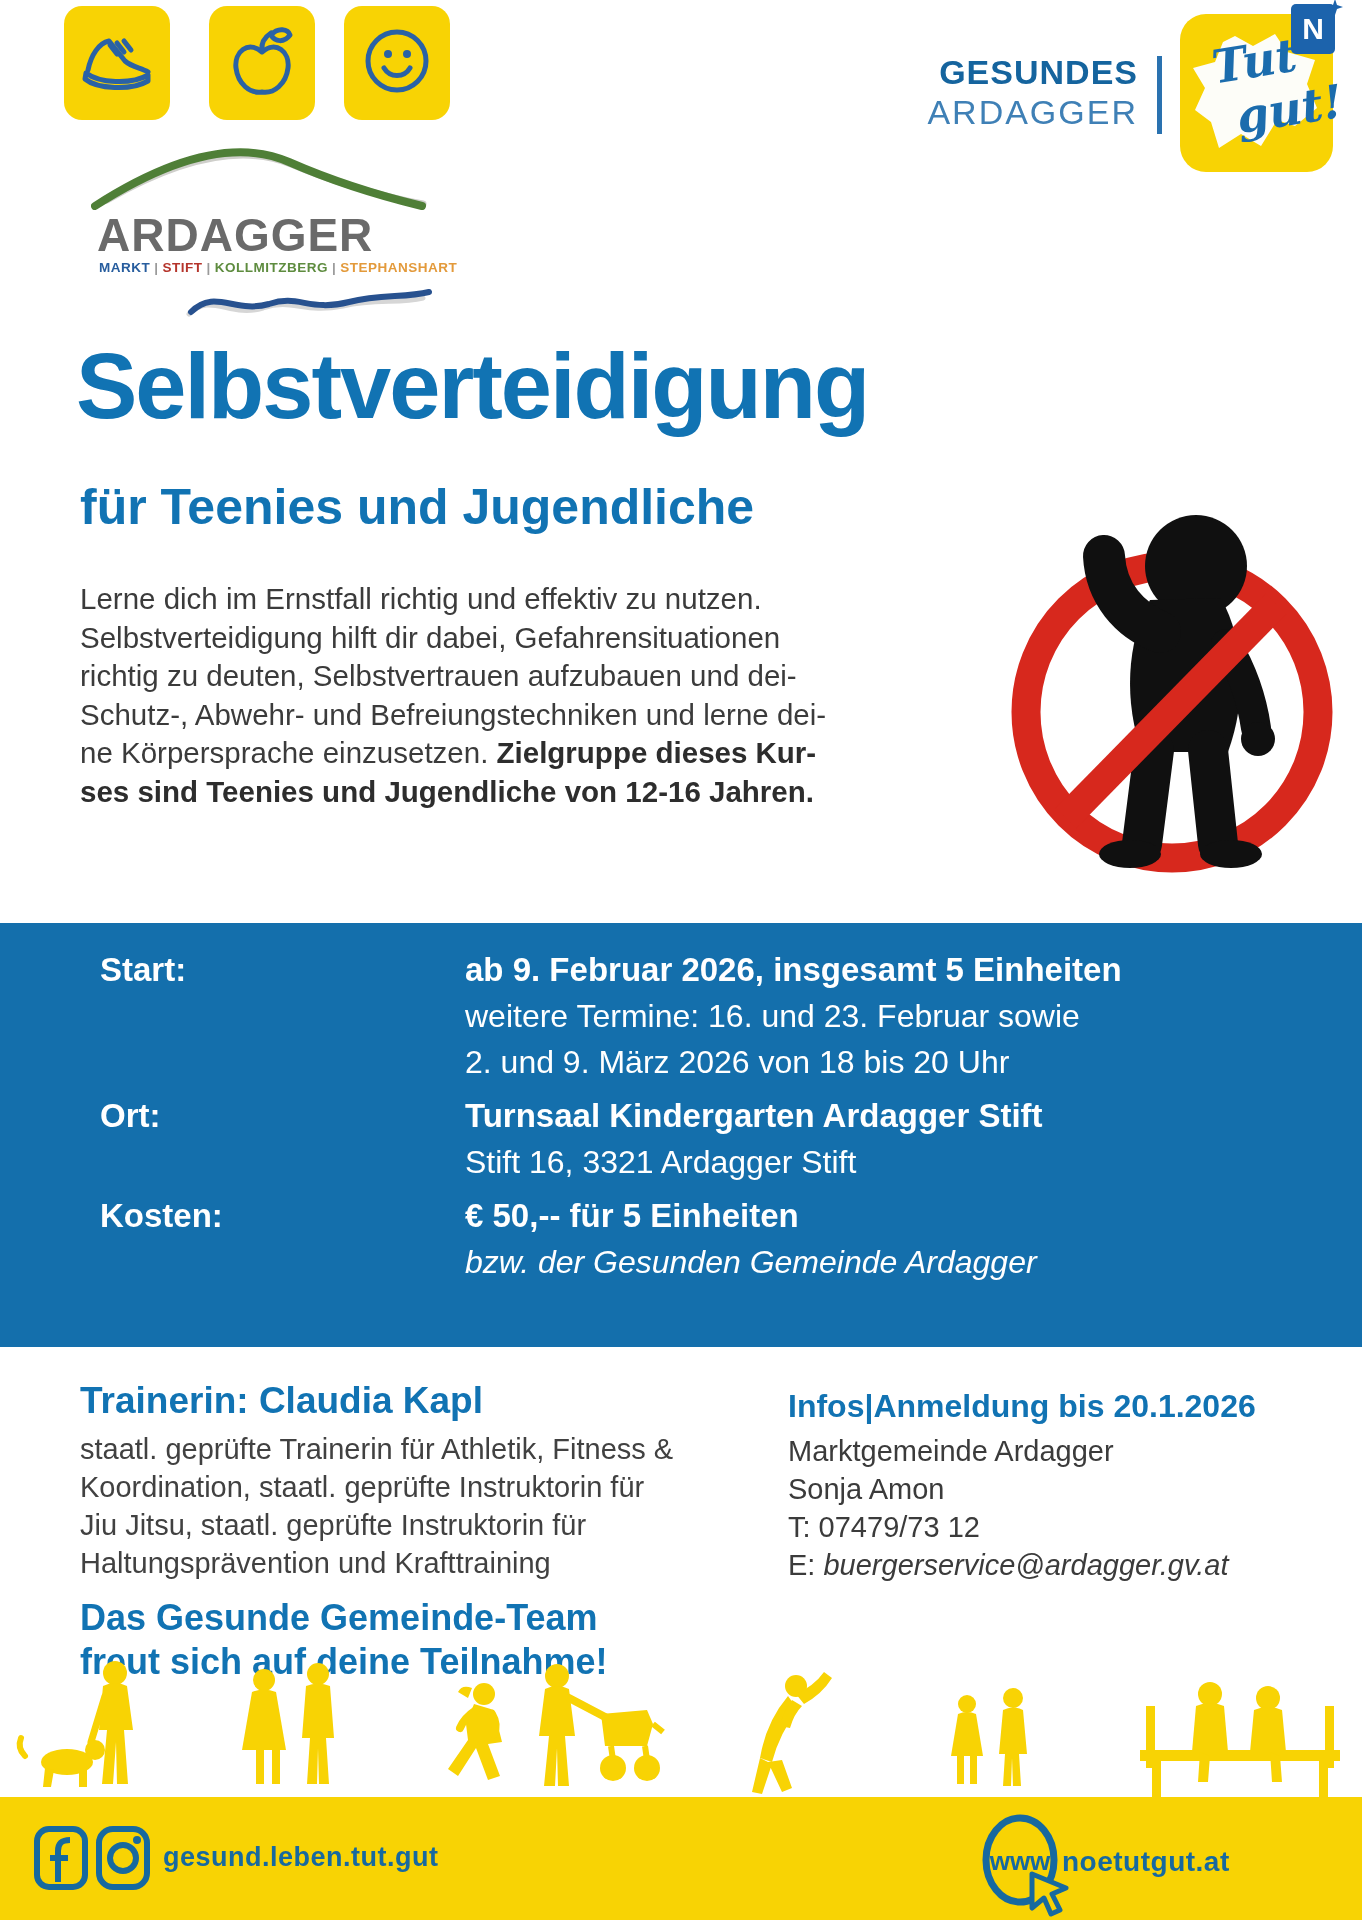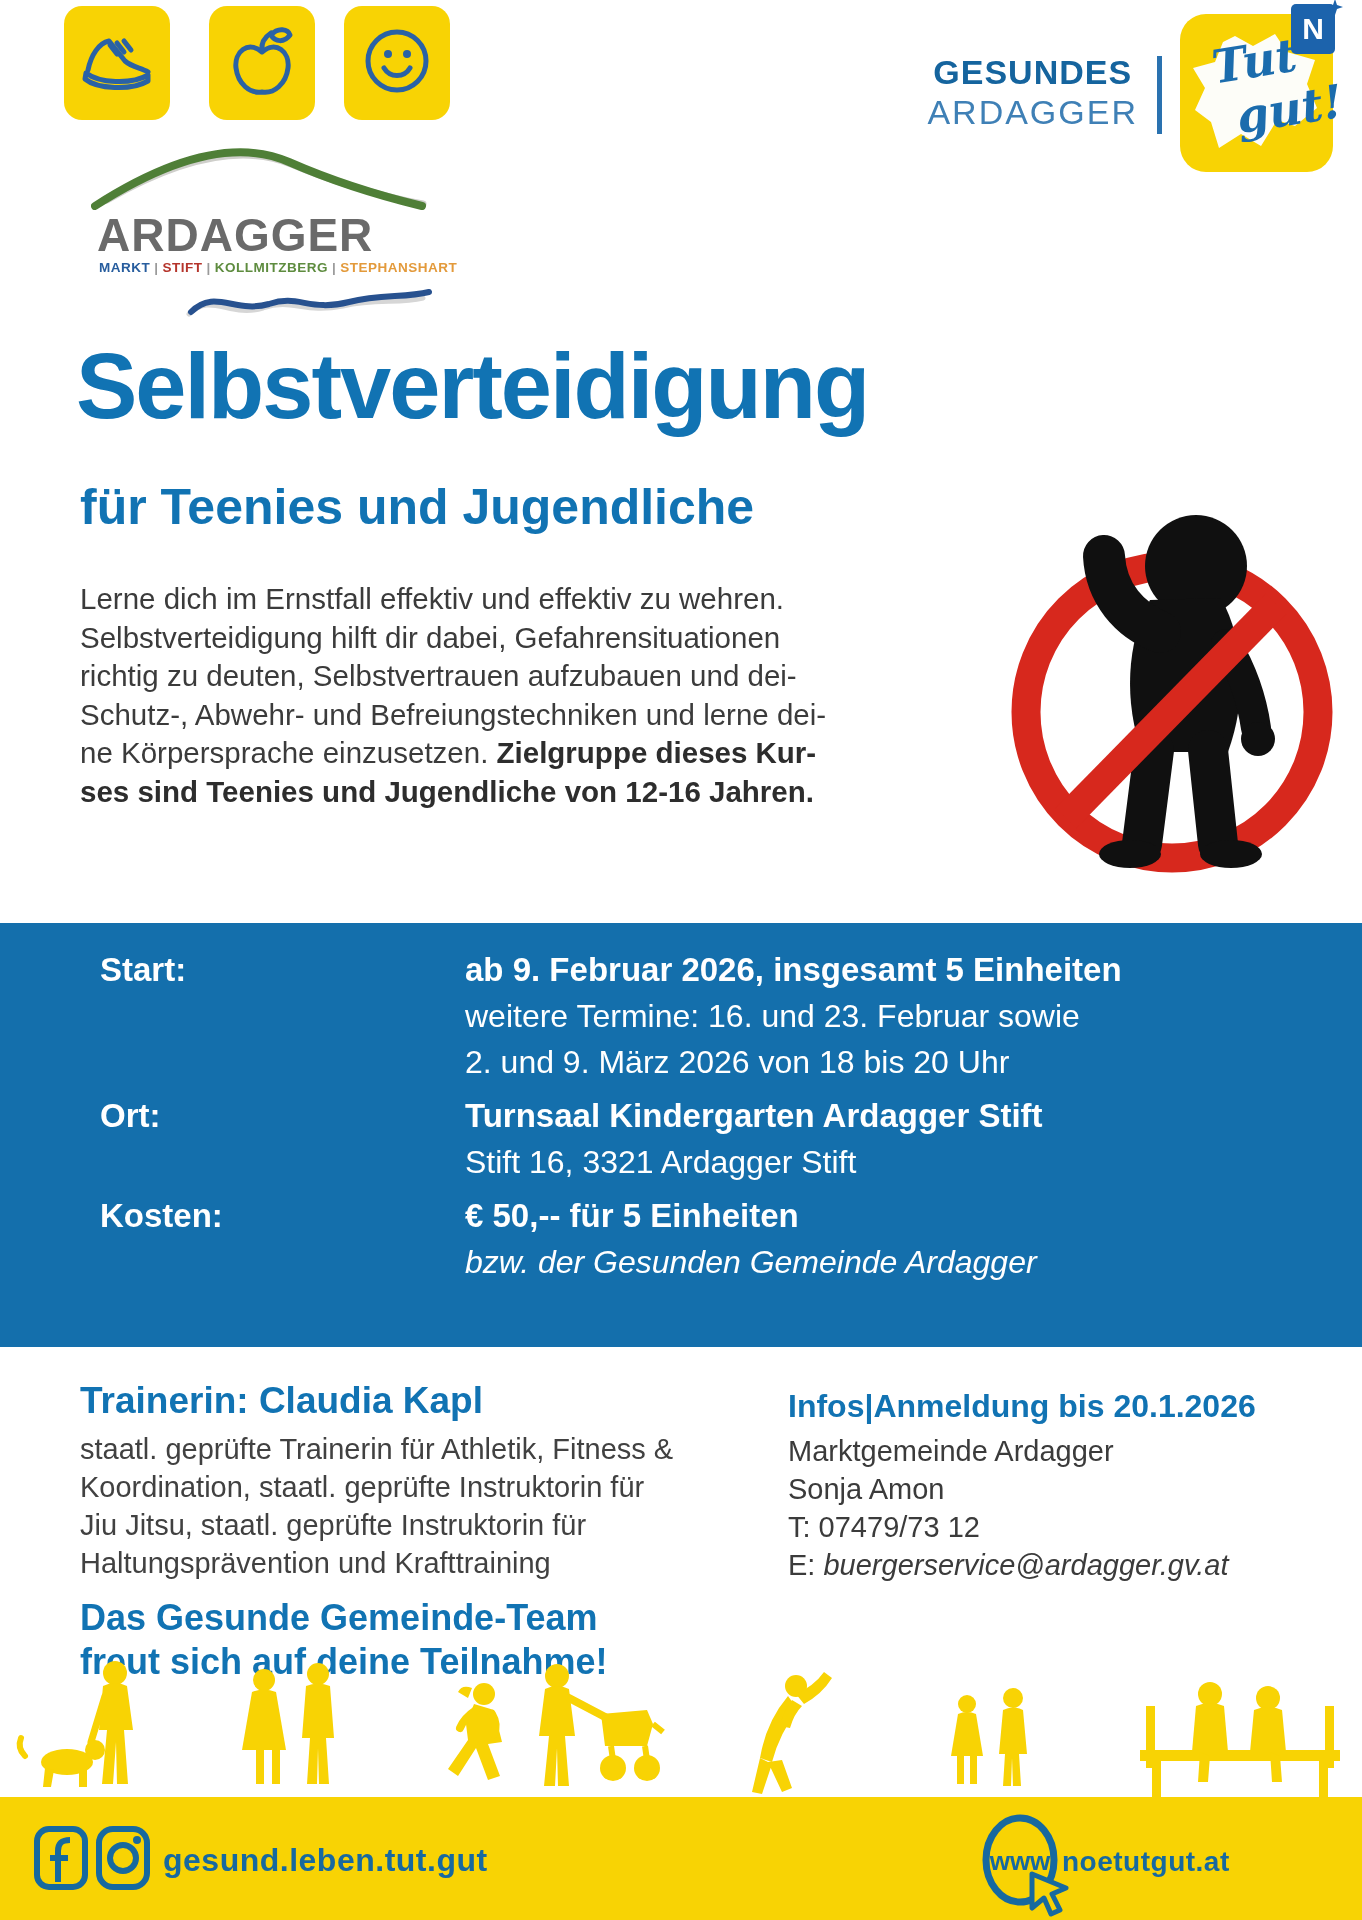--- a/index.html
+++ b/index.html
@@ -4,21 +4,21 @@
 <style>
   html,body{margin:0;padding:0;background:#e8e8e8;}
   .page{position:relative;width:1362px;height:1920px;background:#ffffff;overflow:hidden;
         font-family:"Liberation Sans",sans-serif;margin:0 auto;}
 
   
   .tab{position:absolute;top:6px;width:106px;height:114px;background:#F8D304;border-radius:18px;
        display:flex;align-items:center;justify-content:center;}
   .tab1{left:64px}.tab2{left:209px}.tab3{left:344px}
 
-  .brand{position:absolute;top:52px;right:224px;text-align:center;line-height:40px;}
+  .brand{position:absolute;top:52px;right:224px;text-align:right;line-height:40px;}
   .brand .l1{font-size:34px;font-weight:bold;color:#15649E;letter-spacing:1px;}
   .brand .l2{font-size:34px;color:#3F80B6;letter-spacing:2px;}
   .brand-divider{position:absolute;left:1157px;top:56px;width:5px;height:78px;background:#2A72B0;}
 
   .tutgut{position:absolute;left:1180px;top:14px;width:153px;height:158px;background:#F8D304;border-radius:26px;}
   .tutgut .map{position:absolute;left:9px;top:16px;}
   .tutgut .script{position:absolute;color:#1B6CAD;font-family:"DejaVu Serif",serif;
                   font-style:italic;font-weight:bold;transform:rotate(-9deg);line-height:1;}
   .tutgut .t1{left:32px;top:24px;font-size:46px;}
   .tutgut .t2{left:56px;top:72px;font-size:46px;}
@@ -63,21 +63,21 @@
   .contact{position:absolute;left:788px;top:1388px;width:520px;}
   .contact .blue-h{font-size:32px;line-height:36px;}
   .c-lines{margin-top:8px;font-size:29px;line-height:38px;color:#3B3B3B;white-space:nowrap;}
   .email{font-style:italic;}
 
   
   .silhouettes{position:absolute;left:0;top:1656px;}
   .footerband{position:absolute;left:0;top:1797px;width:1362px;height:123px;background:#F8D304;}
   .fb-icon{position:absolute;left:33px;top:1824px;cursor:pointer;}
   .ig-icon{position:absolute;left:95px;top:1824px;cursor:pointer;}
-  .social-text{position:absolute;left:163px;top:1842px;font-size:32px;font-weight:bold;color:#17699F;letter-spacing:.5px;}
+  .social-text{position:absolute;left:163px;top:1842px;font-size:27px;font-weight:bold;color:#17699F;letter-spacing:.5px;}
   .www-badge{position:absolute;left:980px;top:1812px;cursor:pointer;}
   .website-text{position:absolute;left:1062px;top:1846px;font-size:28px;font-weight:bold;color:#17699F;letter-spacing:.5px;}
 </style>
 </head>
 <body>
 
 <div class="page">
 
   <div class="tab tab1">
     <span>
@@ -148,21 +148,21 @@
     <svg class="wave" width="250" height="40" viewBox="0 0 250 40">
       <path d="M4,34 C26,12 44,38 78,28 C108,18 118,34 158,26 C190,18 214,24 238,18" stroke="#D6D6D6" stroke-width="5" fill="none" stroke-linecap="round"></path>
       <path d="M6,32 C30,8 50,34 84,24 C114,14 124,32 164,22 C196,14 220,18 244,12" stroke="#27518F" stroke-width="6" fill="none" stroke-linecap="round"></path>
     </svg>
   </div>
 
   <div class="main-title">Selbstverteidigung</div>
   <div class="sub-title">für Teenies und Jugendliche</div>
 
   <div class="intro">
-    <div><span>Lerne dich im Ernstfall effektiv und effektiv zu wehren.</span><span class="b"></span></div>
+    <div><span>Lerne dich im Ernstfall richtig und effektiv zu nutzen.</span><span class="b"></span></div>
     <div><span>Selbstverteidigung hilft dir dabei, Gefahrensituationen</span><span class="b"></span></div>
     <div><span>richtig zu deuten, Selbstvertrauen aufzubauen und dei-</span><span class="b"></span></div>
     <div><span>Schutz-, Abwehr- und Befreiungstechniken und lerne dei-</span><span class="b"></span></div>
     <div><span>ne Körpersprache einzusetzen. </span><span class="b">Zielgruppe dieses Kur-</span></div>
     <div><span></span><span class="b">ses sind Teenies und Jugendliche von 12-16 Jahren.</span></div>
   </div>
 
   <svg class="illustration" width="352" height="405" viewBox="0 0 352 405">
     <circle cx="172" cy="220" r="146" fill="none" stroke="#D7281D" stroke-width="29"></circle>
     <g fill="#101010">

